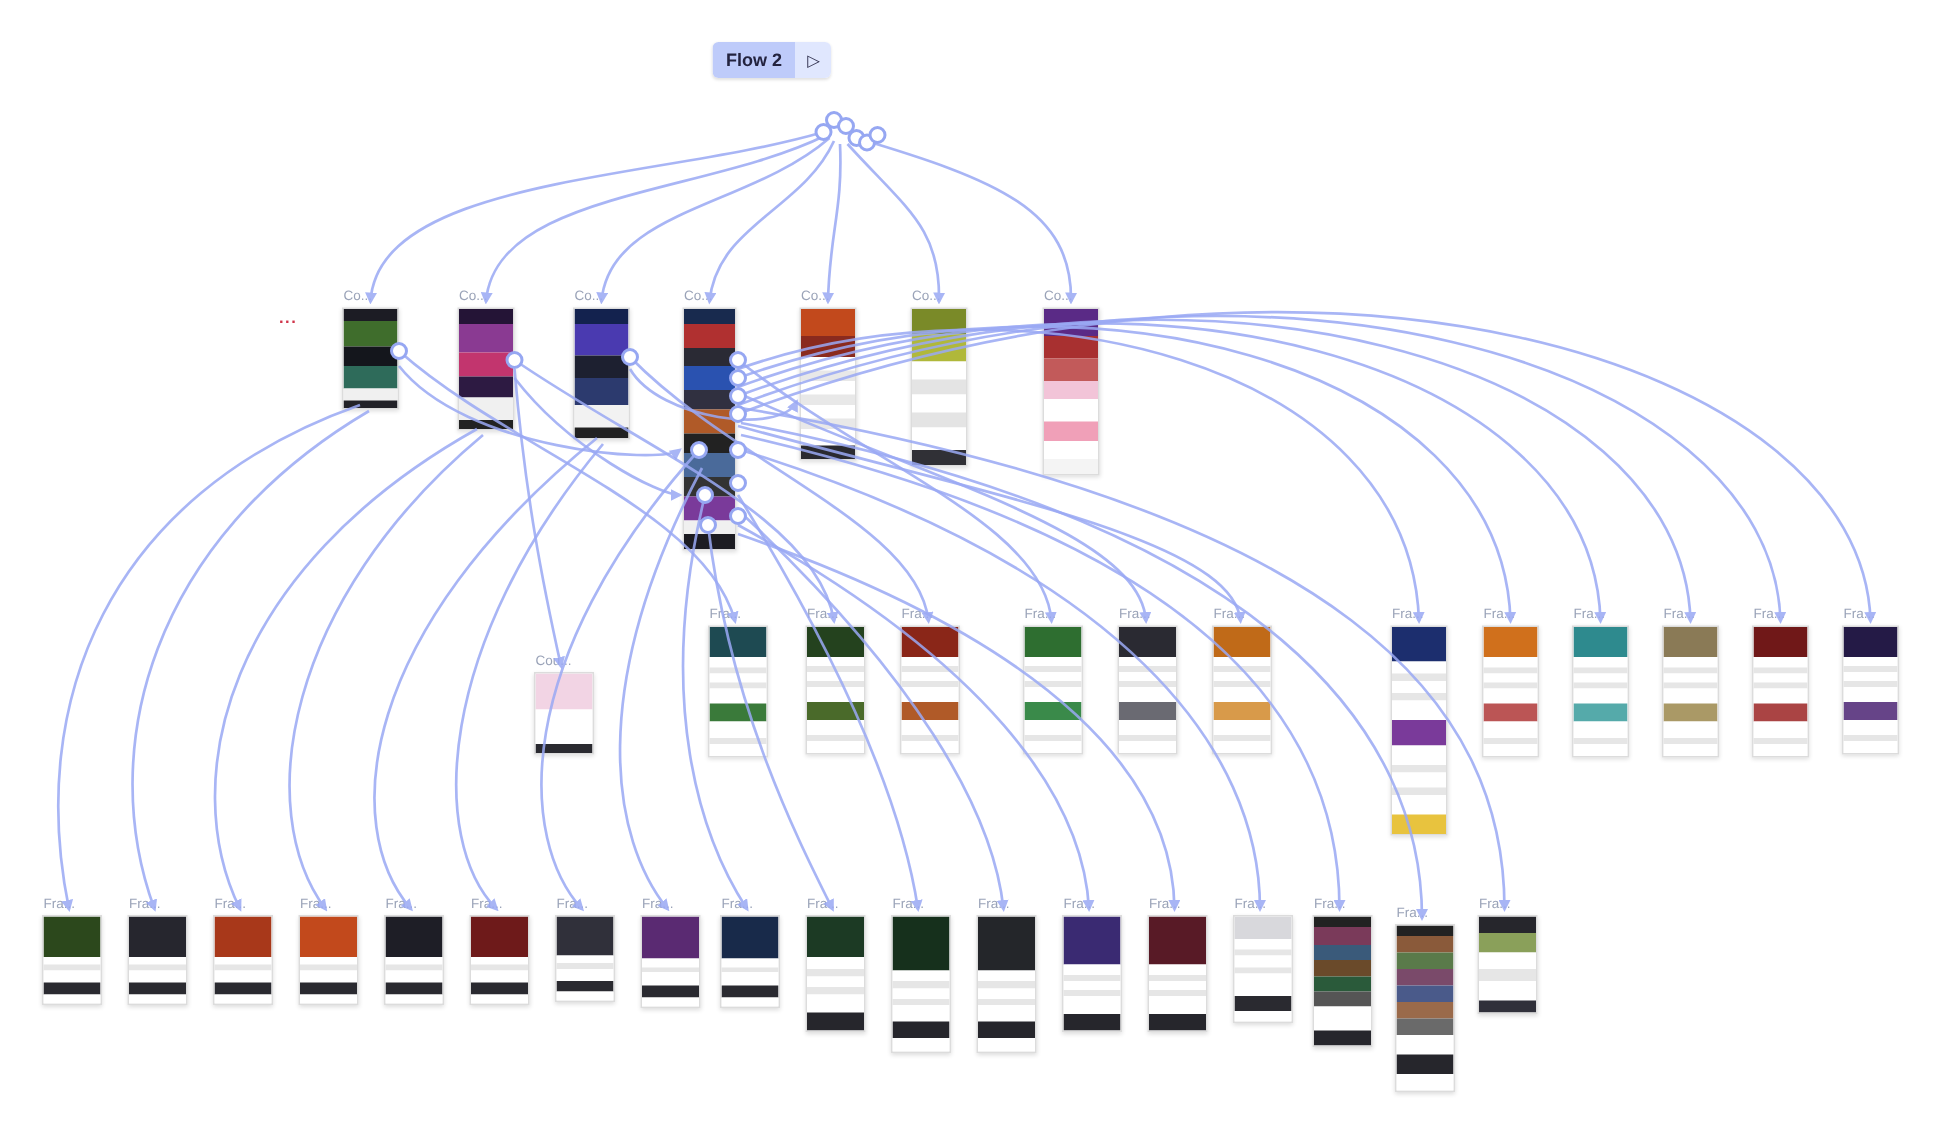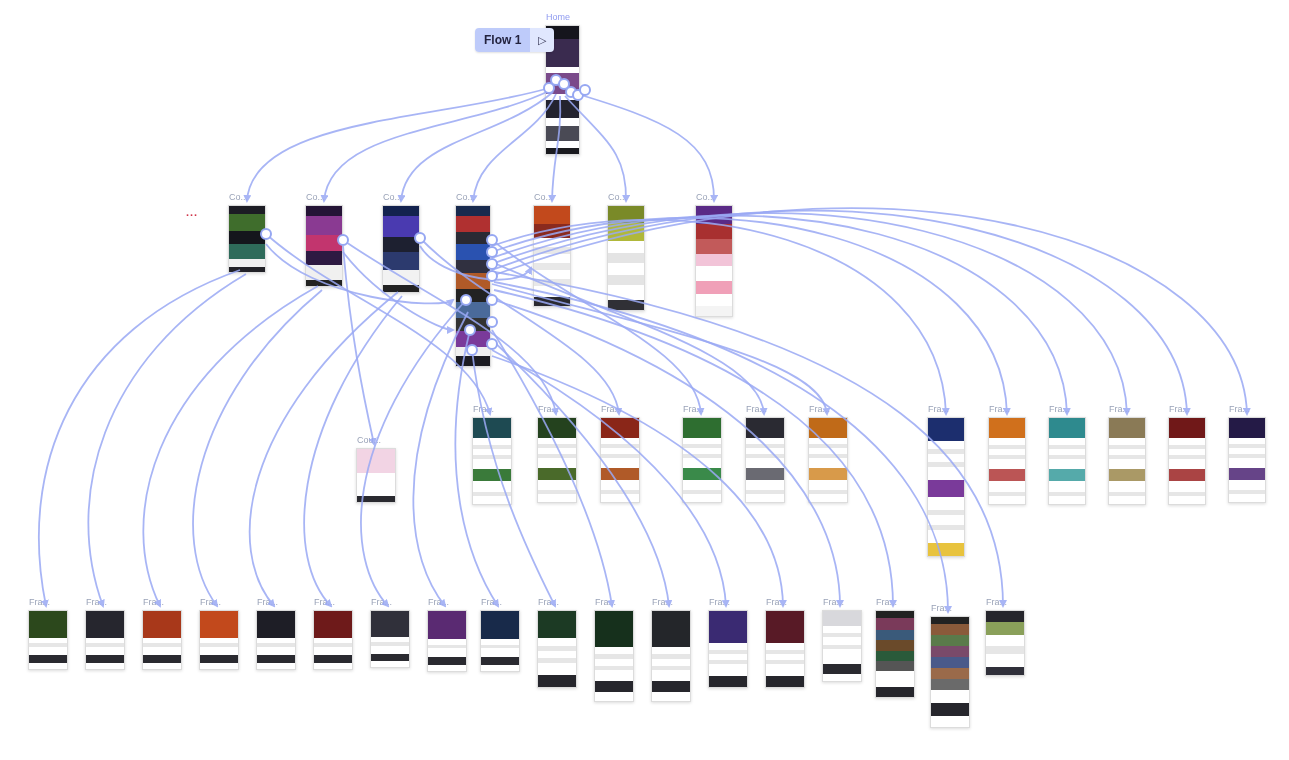--- a/index.html
+++ b/index.html
@@ -54,35 +54,20 @@
     color:#d0354a;font-size:11px;font-weight:bold;letter-spacing:1px;
     cursor:default;
   }
 </style>
 </head>
 <body>
 
 <div id="canvas">
 
   <div id="frames-layer">
-      <div class="frame" style="left: 545px; top: 25px; width: 35px;">
-        <div class="frame-label" style="color: rgb(143, 155, 240);">Home</div>
-        <div class="frame-body" style="height: 130px;">
-          <div style="flex-grow: 10; background: rgb(21, 21, 29);"></div>
-          <div style="flex-grow: 22; background: rgb(58, 43, 79);"></div>
-          <div style="flex-grow: 5; background: rgb(255, 255, 255);"></div>
-          <div style="flex-grow: 16; background: rgb(122, 74, 138);"></div>
-          <div style="flex-grow: 5; background: rgb(255, 255, 255);"></div>
-          <div style="flex-grow: 14; background: rgb(35, 35, 46);"></div>
-          <div style="flex-grow: 6; background: rgb(255, 255, 255);"></div>
-          <div style="flex-grow: 12; background: rgb(74, 74, 85);"></div>
-          <div style="flex-grow: 5; background: rgb(255, 255, 255);"></div>
-          <div style="flex-grow: 5; background: rgb(26, 26, 31);"></div>
-        </div>
-      </div>
       <div class="frame" style="left: 228px; top: 205px; width: 38px;">
         <div class="frame-label">Co...</div>
         <div class="frame-body" style="height: 68px;">
           <div style="flex-grow: 12; background: rgb(28, 28, 36);"></div>
           <div style="flex-grow: 26; background: rgb(63, 109, 44);"></div>
           <div style="flex-grow: 20; background: rgb(20, 22, 28);"></div>
           <div style="flex-grow: 22; background: rgb(46, 107, 90);"></div>
           <div style="flex-grow: 12; background: rgb(240, 240, 240);"></div>
           <div style="flex-grow: 8; background: rgb(34, 34, 40);"></div>
         </div>
@@ -635,19 +620,19 @@
       <circle cx="492" cy="276" r="5" class="node"></circle>
       <circle cx="492" cy="300" r="5" class="node"></circle>
       <circle cx="492" cy="322" r="5" class="node"></circle>
       <circle cx="492" cy="344" r="5" class="node"></circle>
       <circle cx="466" cy="300" r="5" class="node"></circle>
       <circle cx="470" cy="330" r="5" class="node"></circle>
       <circle cx="472" cy="350" r="5" class="node"></circle>
     </svg>
 
   <div id="flow-badge">
-    <span class="flow-name">Flow 1</span>
+    <span class="flow-name">Flow 2</span>
     <span class="flow-play">▷</span>
   </div>
 
   <span id="overflow-dots">...</span>
 
 </div>
 
 </body></html>

